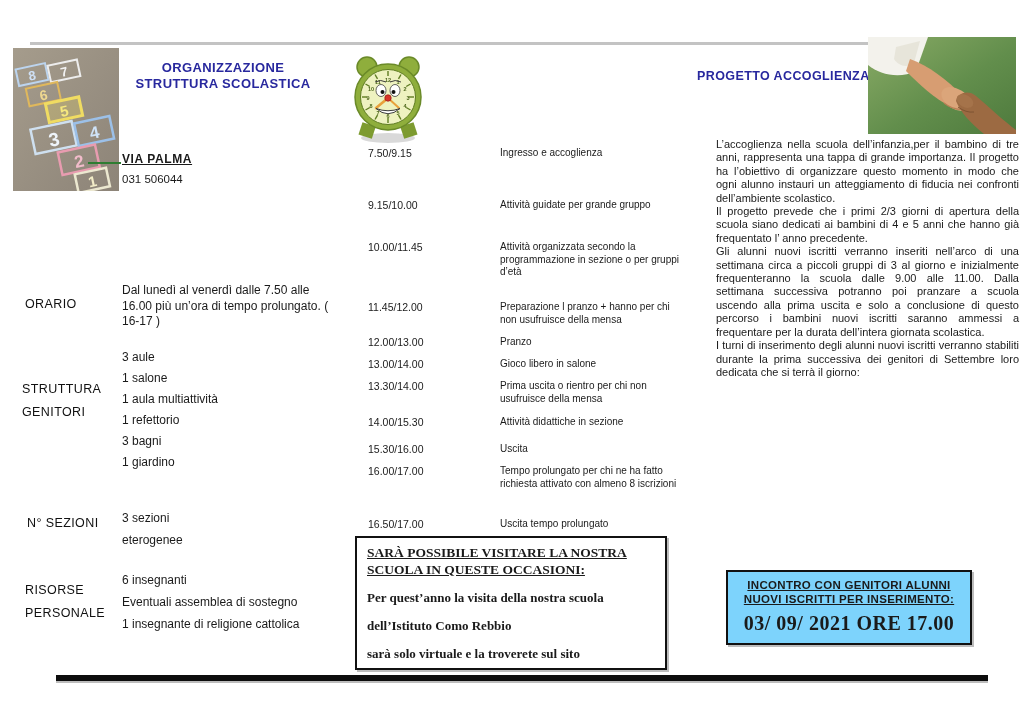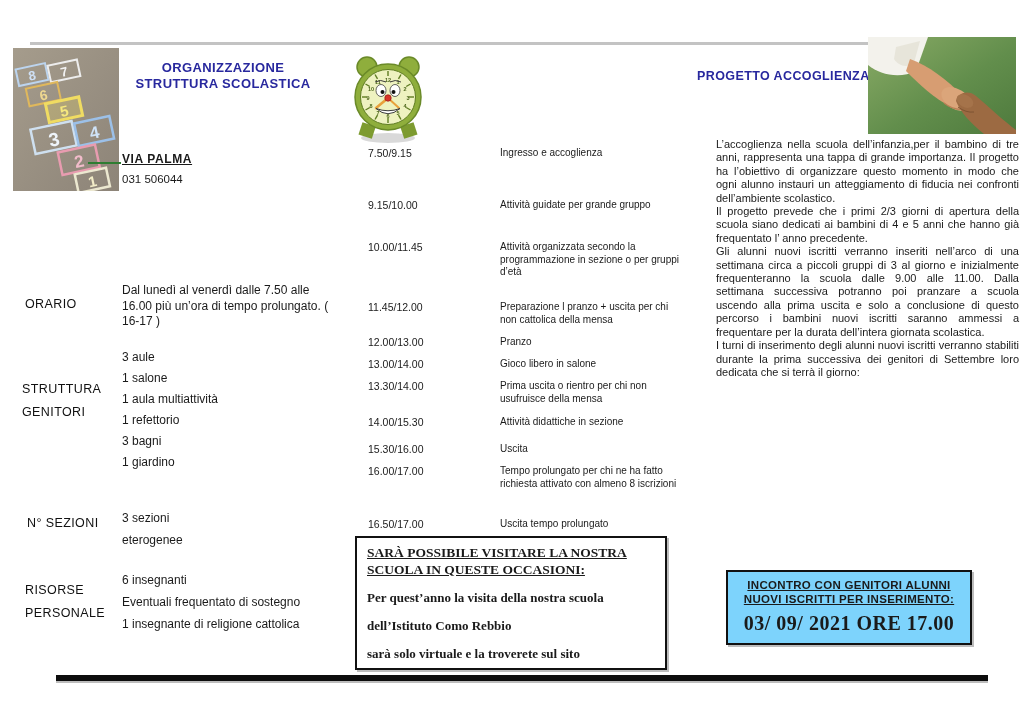--- a/index.html
+++ b/index.html
@@ -207,40 +207,40 @@
     <div>3 sezioni</div>
     <div>eterogenee</div>
   </div>
 
   <div class="abs label lbl-risorse">
     <div>RISORSE</div>
     <div>PERSONALE</div>
   </div>
   <div class="abs vlist list-risorse">
     <div>6 insegnanti</div>
-    <div>Eventuali frequentato di sostegno</div>
+    <div>Eventuali assemblea di sostegno</div>
     <div>1 insegnante di religione cattolica</div>
   </div>
 
   <div class="abs schedule">
     <div class="sch-row">
       <div class="sch-time">7.50/9.15</div>
       <div class="sch-act">Ingresso e accoglienza</div>
     </div>
     <div class="sch-row">
       <div class="sch-time">9.15/10.00</div>
       <div class="sch-act">Attività guidate per grande gruppo</div>
     </div>
     <div class="sch-row">
       <div class="sch-time">10.00/11.45</div>
       <div class="sch-act">Attività organizzata secondo la programmazione in sezione o per gruppi d’età</div>
     </div>
     <div class="sch-row">
       <div class="sch-time">11.45/12.00</div>
-      <div class="sch-act">Preparazione l pranzo + uscita per chi non cattolica della mensa</div>
+      <div class="sch-act">Preparazione l pranzo + hanno per chi non usufruisce della mensa</div>
     </div>
     <div class="sch-row">
       <div class="sch-time">12.00/13.00</div>
       <div class="sch-act">Pranzo</div>
     </div>
     <div class="sch-row">
       <div class="sch-time">13.00/14.00</div>
       <div class="sch-act">Gioco libero in salone</div>
     </div>
     <div class="sch-row">

